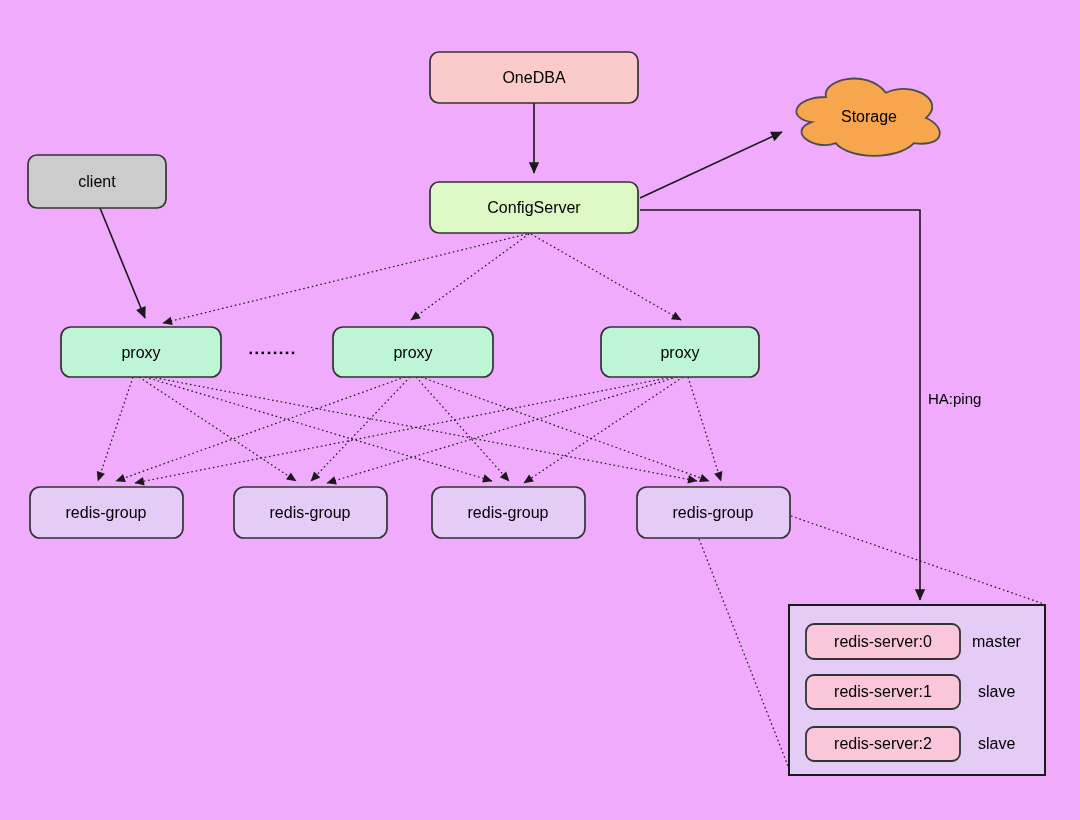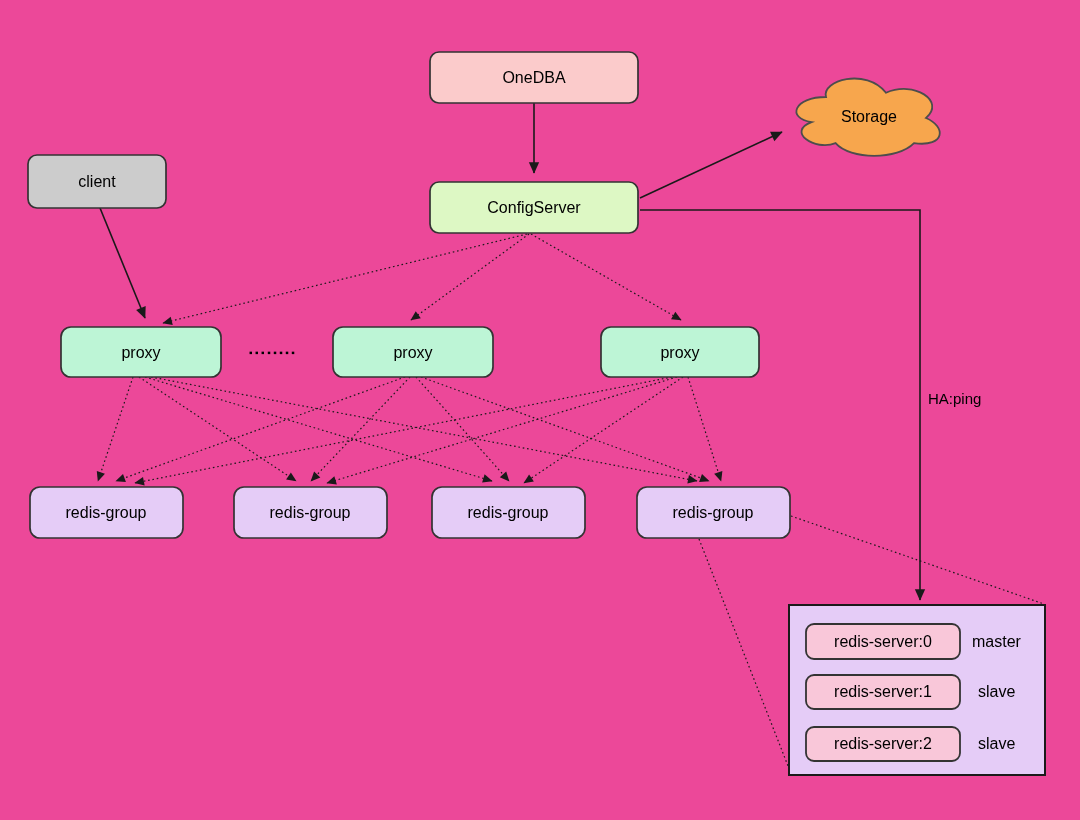--- a/index.html
+++ b/index.html
@@ -1,16 +1,16 @@
 <!DOCTYPE html>
 <html><head>
 <meta charset="utf-8">
 <style>
   html,body{margin:0;padding:0;background:#ffffff;}
-  .canvas{position:relative;width:1080px;height:820px;background:#ec4899;overflow:hidden;
+  .canvas{position:relative;width:1080px;height:820px;background:#f0abfc;overflow:hidden;
           font-family:"Liberation Sans", sans-serif;}
   svg{position:absolute;left:0;top:0;}
   svg text{font-family:"Liberation Sans", sans-serif;fill:#000000;font-size:16px;}
   .nrect{stroke:#333333;stroke-width:1.7;}
   .detail-rect{stroke:#1a1a1a;stroke-width:2;}
   .rs-rect{stroke:#333333;stroke-width:1.8;}
   .cloud{stroke:#4d4d4d;stroke-width:1.8;}
   .edge-solid{stroke:#1a1a1a;stroke-width:1.6;fill:none;}
   .edge-dotted{stroke:#1a1a1a;stroke-width:1.2;fill:none;stroke-dasharray:1.6 2.8;}
   .ellipsis{font-size:10px;font-weight:bold;letter-spacing:2.5px;}

